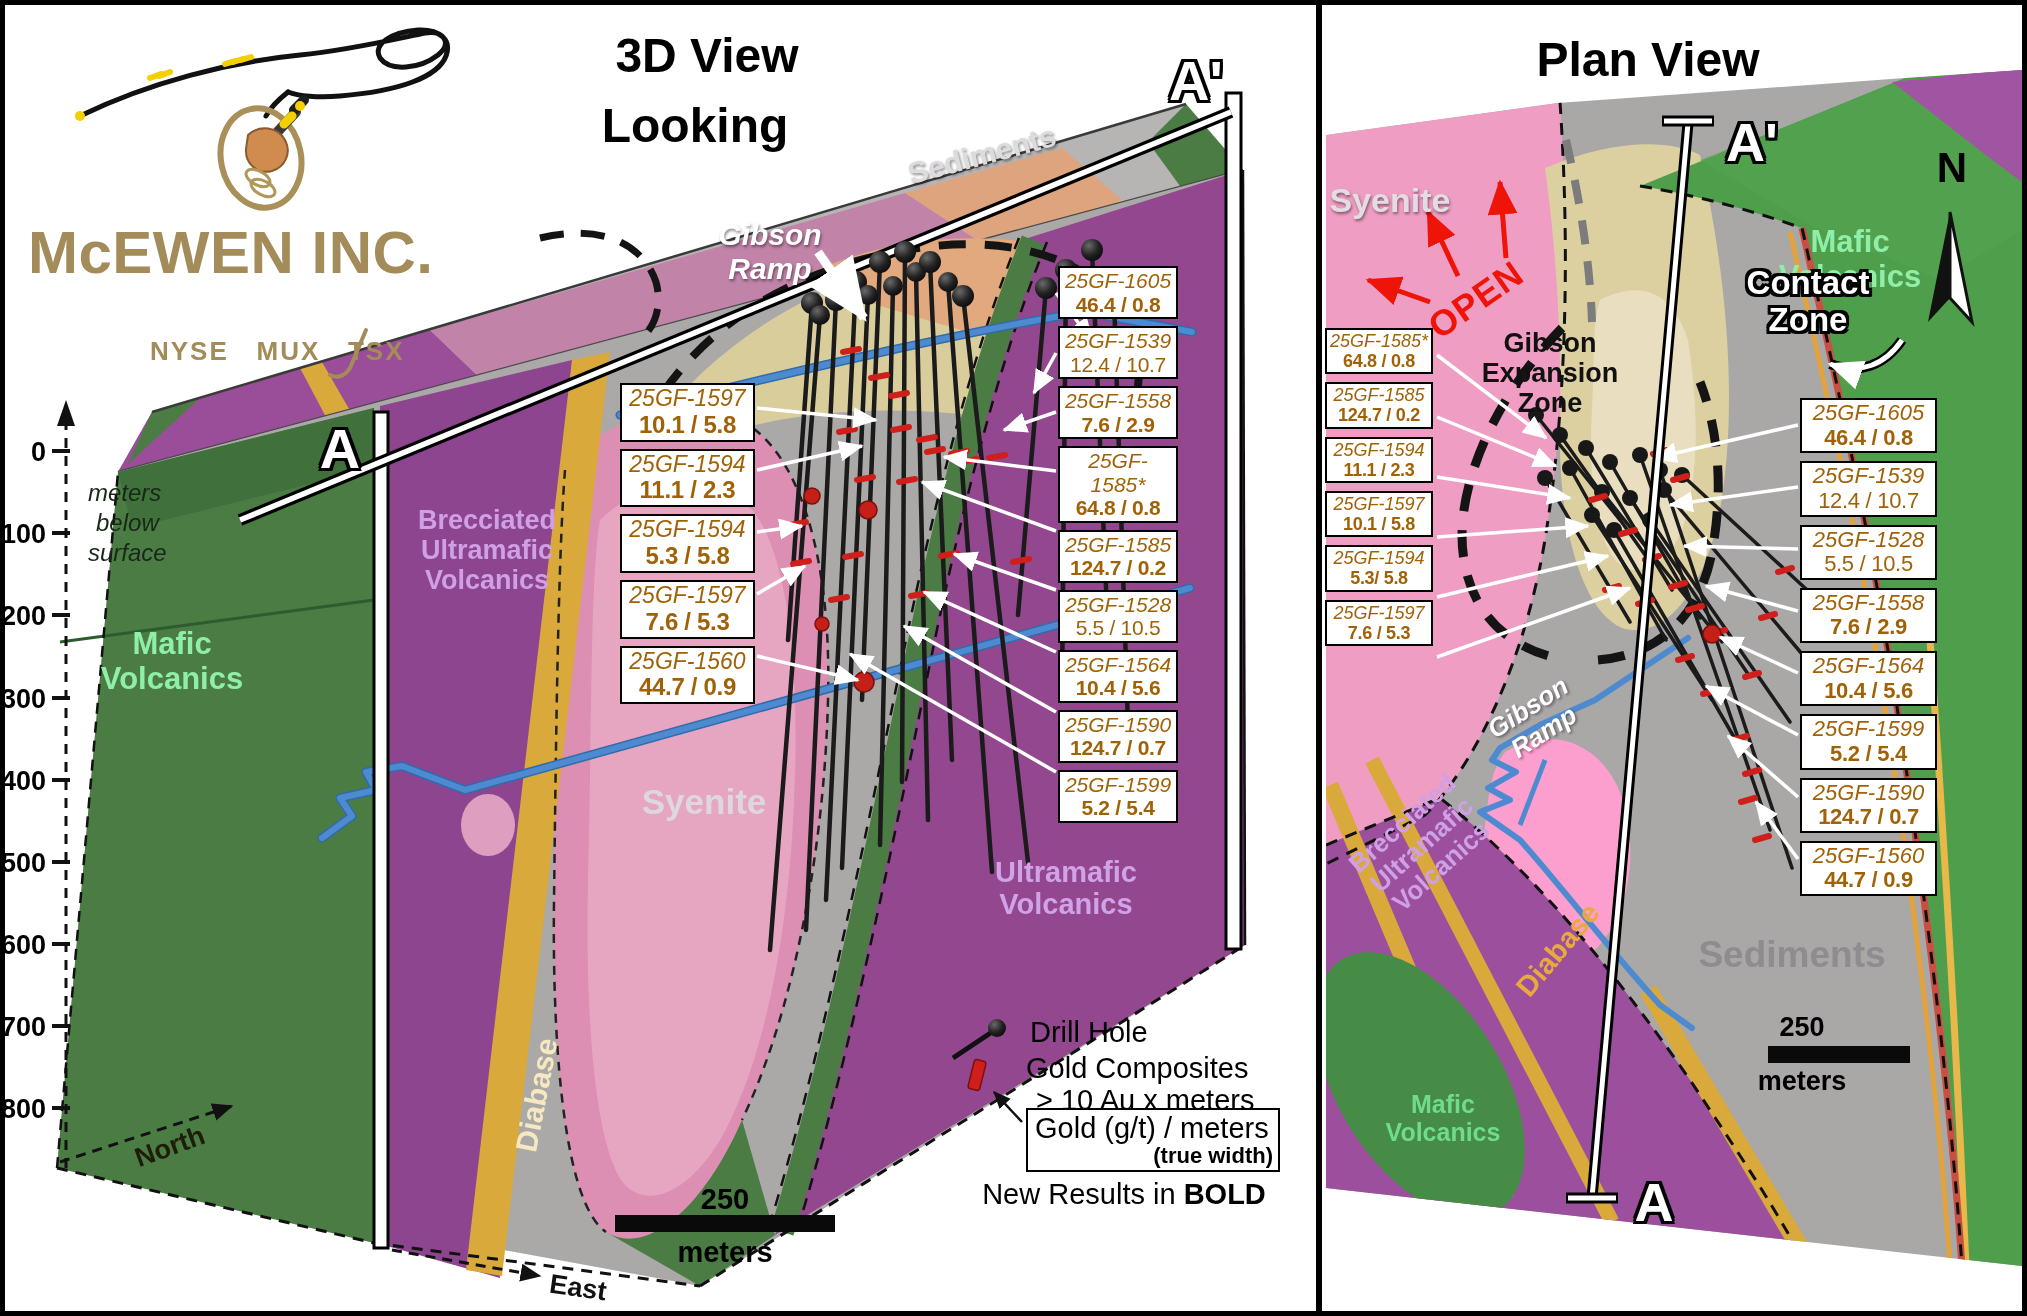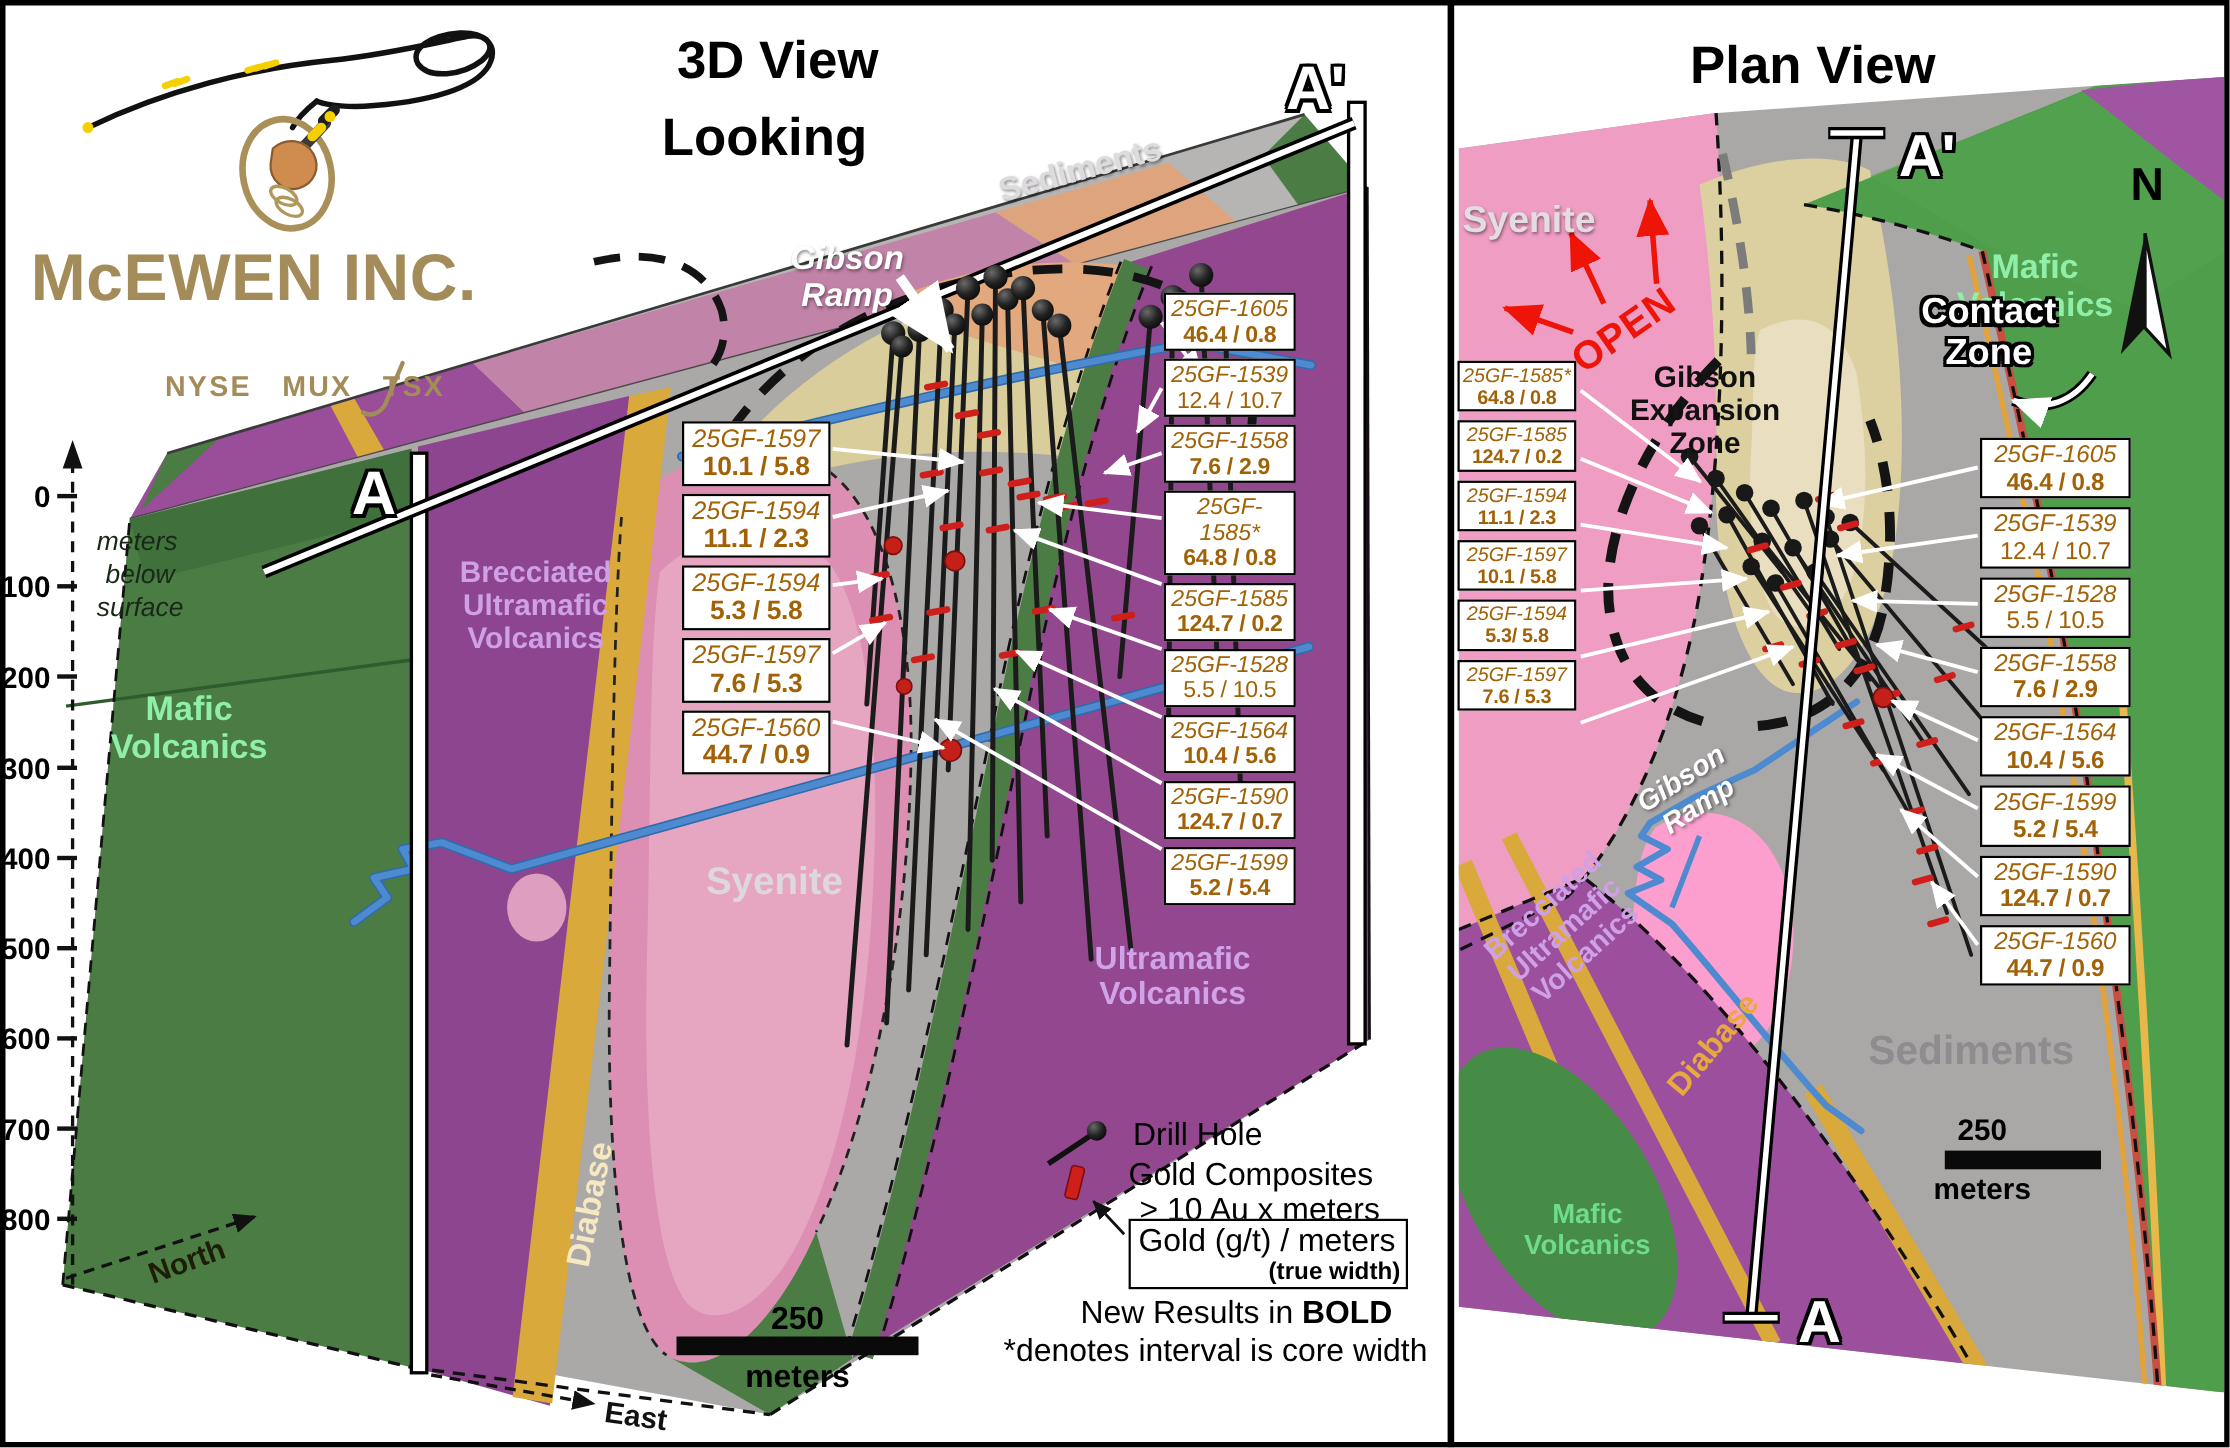--- a/index.html
+++ b/index.html
@@ -460,21 +460,20 @@
   <div class="t" style="left:1030px;top:1016px;font-size:29px;">Drill Hole</div>
   <div class="t" style="left:1026px;top:1052px;font-size:29px;">Gold Composites</div>
   <div class="t" style="left:1036px;top:1084px;font-size:29px;">&gt; 10 Au x meters</div>
   <div style="position:absolute;left:1026px;top:1108px;width:250px;height:60px;border:2.5px solid #000;background:#fff;">
     <div class="t" style="left:7px;top:2px;font-size:29px;">Gold (g/t) / meters</div>
     <div class="t b" style="right:5px;top:33px;font-size:22px;">(true width)</div>
   </div>
   <div class="t" style="left:1108px;top:1178px;font-size:29px;transform:translateX(-50%);margin-left:16px;">
     <span>New Results in </span><span class="b">BOLD</span>
   </div>
-  <div class="t" style="left:1105px;top:1212px;font-size:29px;transform:translateX(-50%);">*denotes interval is core width</div>
 
   <div class="dcol col3l">
 
   <div class="dbox">
         <div class="h">25GF-1597</div>
         <div class="v">10.1 / 5.8</div>
       </div>
       <div class="dbox">
         <div class="h">25GF-1594</div>
         <div class="v">11.1 / 2.3</div>

